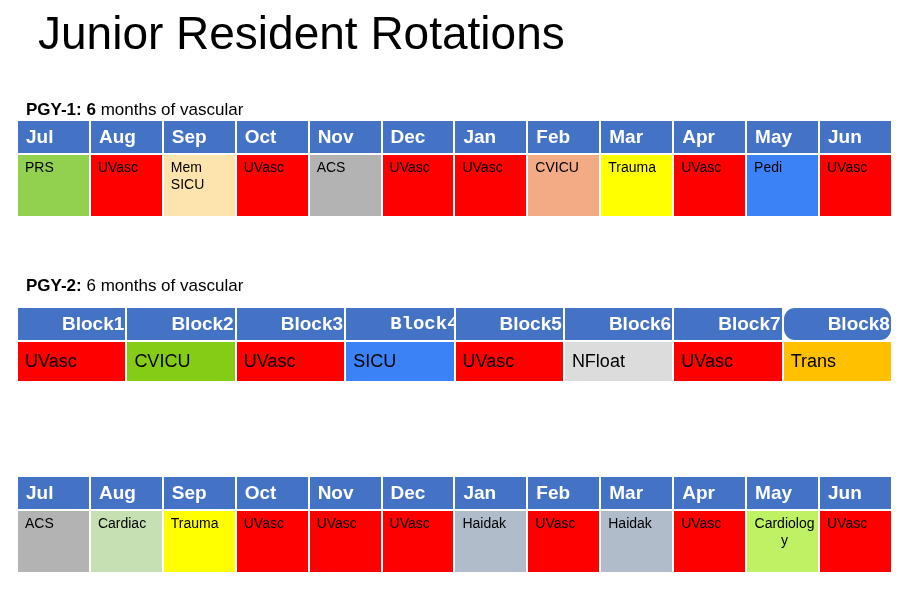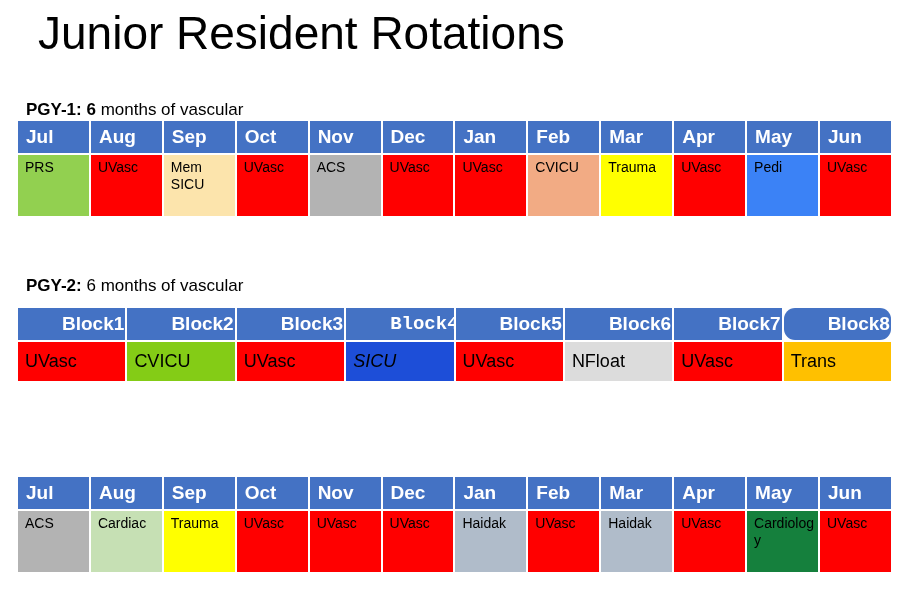--- a/index.html
+++ b/index.html
@@ -157,21 +157,21 @@
           <th style="width: 12.5%;">Block6</th>
           <th style="width: 12.5%;">Block7</th>
           <th style="width: 12.5%; border-radius: 11px;">Block8</th>
         </tr>
     </thead>
     <tbody>
       <tr id="body-pgy2">
           <td style="width: 12.5%; background: rgb(255, 0, 0);">UVasc</td>
           <td style="width: 12.5%; background: #84cc16;">CVICU</td>
           <td style="width: 12.5%; background: rgb(255, 0, 0);">UVasc</td>
-          <td style="width: 12.5%; background: #1d4ed8; font-style: italic;">SICU</td>
+          <td style="width: 12.5%; background: #3b82f6;">SICU</td>
           <td style="width: 12.5%; background: rgb(255, 0, 0);">UVasc</td>
           <td style="width: 12.5%; background: rgb(220, 220, 220);">NFloat</td>
           <td style="width: 12.5%; background: rgb(255, 0, 0);">UVasc</td>
           <td style="width: 12.5%; background: rgb(255, 192, 0);">Trans</td>
         </tr>
     </tbody>
   </table>
 
   <table class="rot-table tbl-pgy3">
     <thead>
@@ -195,19 +195,19 @@
           <td style="width: 8.3333%; background: rgb(179, 179, 179);">ACS</td>
           <td style="width: 8.3333%; background: rgb(198, 224, 180);">Cardiac</td>
           <td style="width: 8.3333%; background: rgb(255, 255, 0);">Trauma</td>
           <td style="width: 8.3333%; background: rgb(255, 0, 0);">UVasc</td>
           <td style="width: 8.3333%; background: rgb(255, 0, 0);">UVasc</td>
           <td style="width: 8.3333%; background: rgb(255, 0, 0);">UVasc</td>
           <td style="width: 8.3333%; background: rgb(176, 188, 202);">Haidak</td>
           <td style="width: 8.3333%; background: rgb(255, 0, 0);">UVasc</td>
           <td style="width: 8.3333%; background: rgb(176, 188, 202);">Haidak</td>
           <td style="width: 8.3333%; background: rgb(255, 0, 0);">UVasc</td>
-          <td style="width: 8.3333%; background: #15803d;">Cardiology</td>
+          <td style="width: 8.3333%; background: #bef264; text-align: center;">Cardiology</td>
           <td style="width: 8.3333%; background: rgb(255, 0, 0);">UVasc</td>
         </tr>
     </tbody>
   </table>
 
 </div>
 
 </body></html>

